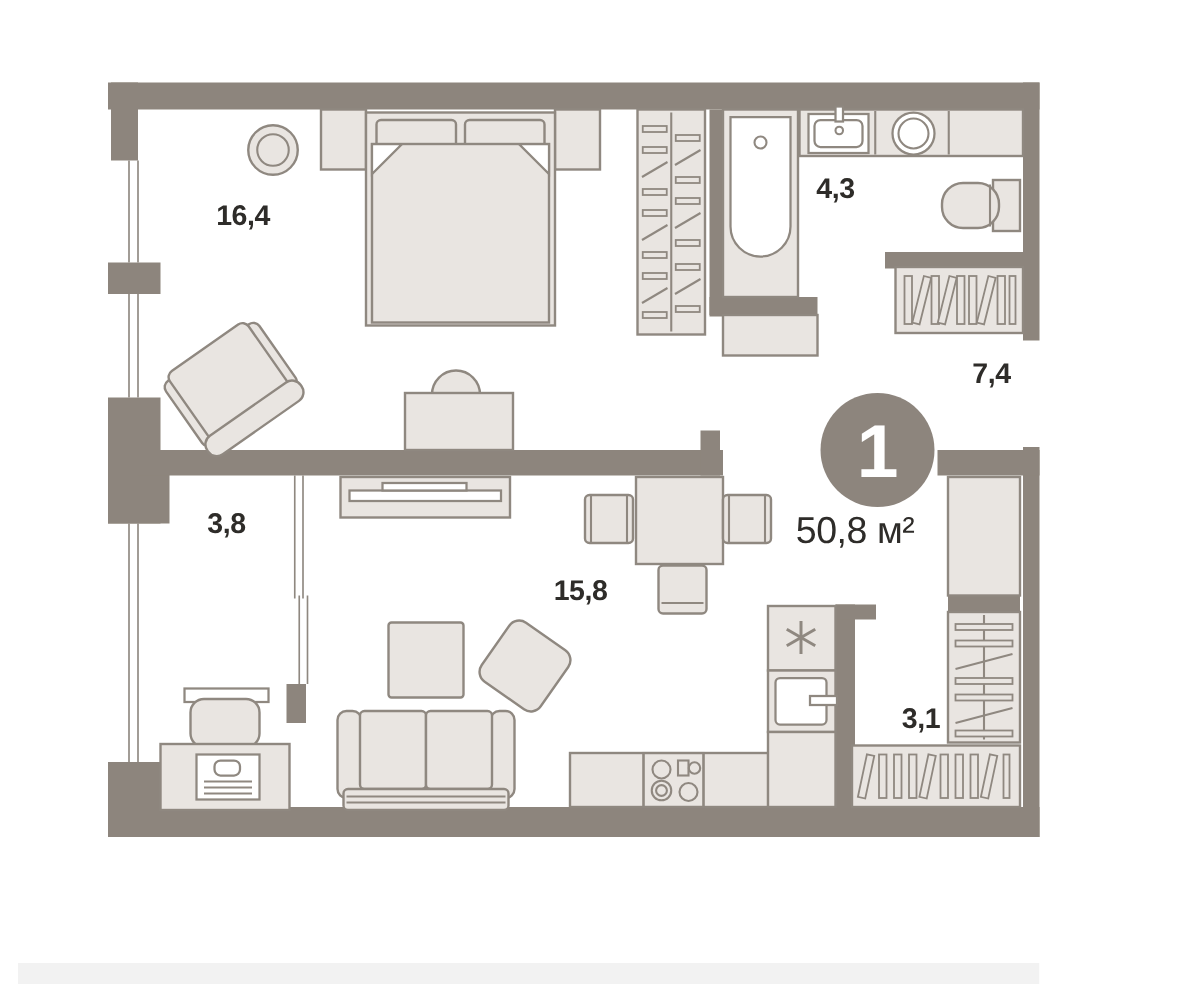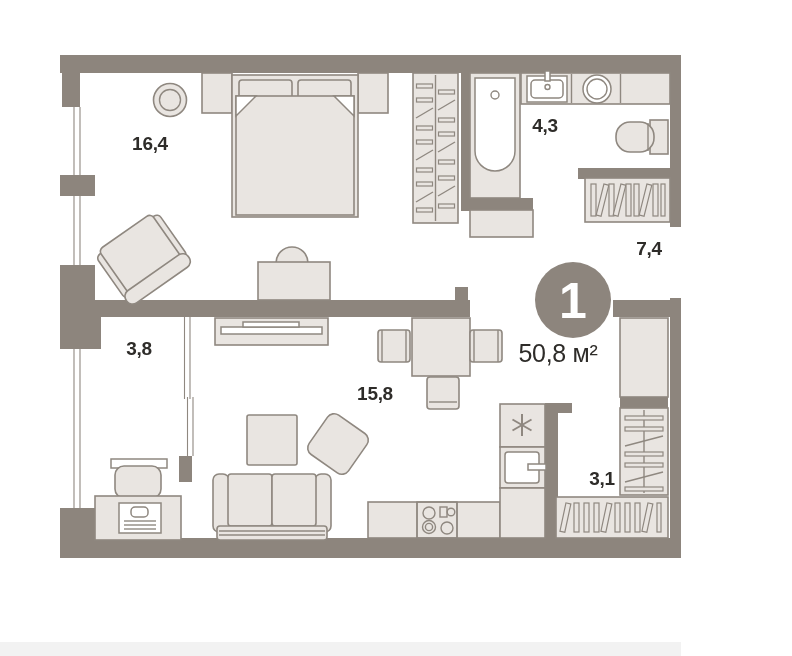--- a/index.html
+++ b/index.html
@@ -5,21 +5,21 @@
   :root{
     --wall:#8d857d;
     --fill:#e9e5e1;
     --stroke:#8f8880;
     --label:#2e2c29;
     --bg:#ffffff;
     --footer:#f2f2f2;
   }
   html,body{margin:0;padding:0;background:var(--bg);}
   .stage{position:relative;width:681px;height:656px;background:var(--bg);overflow:hidden;
-         font-family:"Liberation Sans",sans-serif;}
+         font-family:"Liberation Sans",sans-serif;margin-left:12px;}
   .footer-strip{position:absolute;left:0;bottom:0;width:100%;height:14px;background:var(--footer);}
   svg{position:absolute;left:0;top:0;}
   .wall{fill:var(--wall);stroke:none;}
   .furn{fill:var(--fill);stroke:var(--stroke);stroke-width:1.6;}
   .furnw{fill:#ffffff;stroke:var(--stroke);stroke-width:1.5;}
   .detail{fill:none;stroke:var(--stroke);stroke-width:1.4;}
   .thin{fill:none;stroke:var(--stroke);stroke-width:1.1;}
   .bar{fill:var(--fill);stroke:var(--stroke);stroke-width:1.2;}
   .area-label{font-size:19px;font-weight:600;fill:var(--label);text-anchor:middle;letter-spacing:-0.3px;}
   .total-label{font-size:25px;font-weight:500;fill:var(--label);text-anchor:middle;letter-spacing:-0.3px;}

